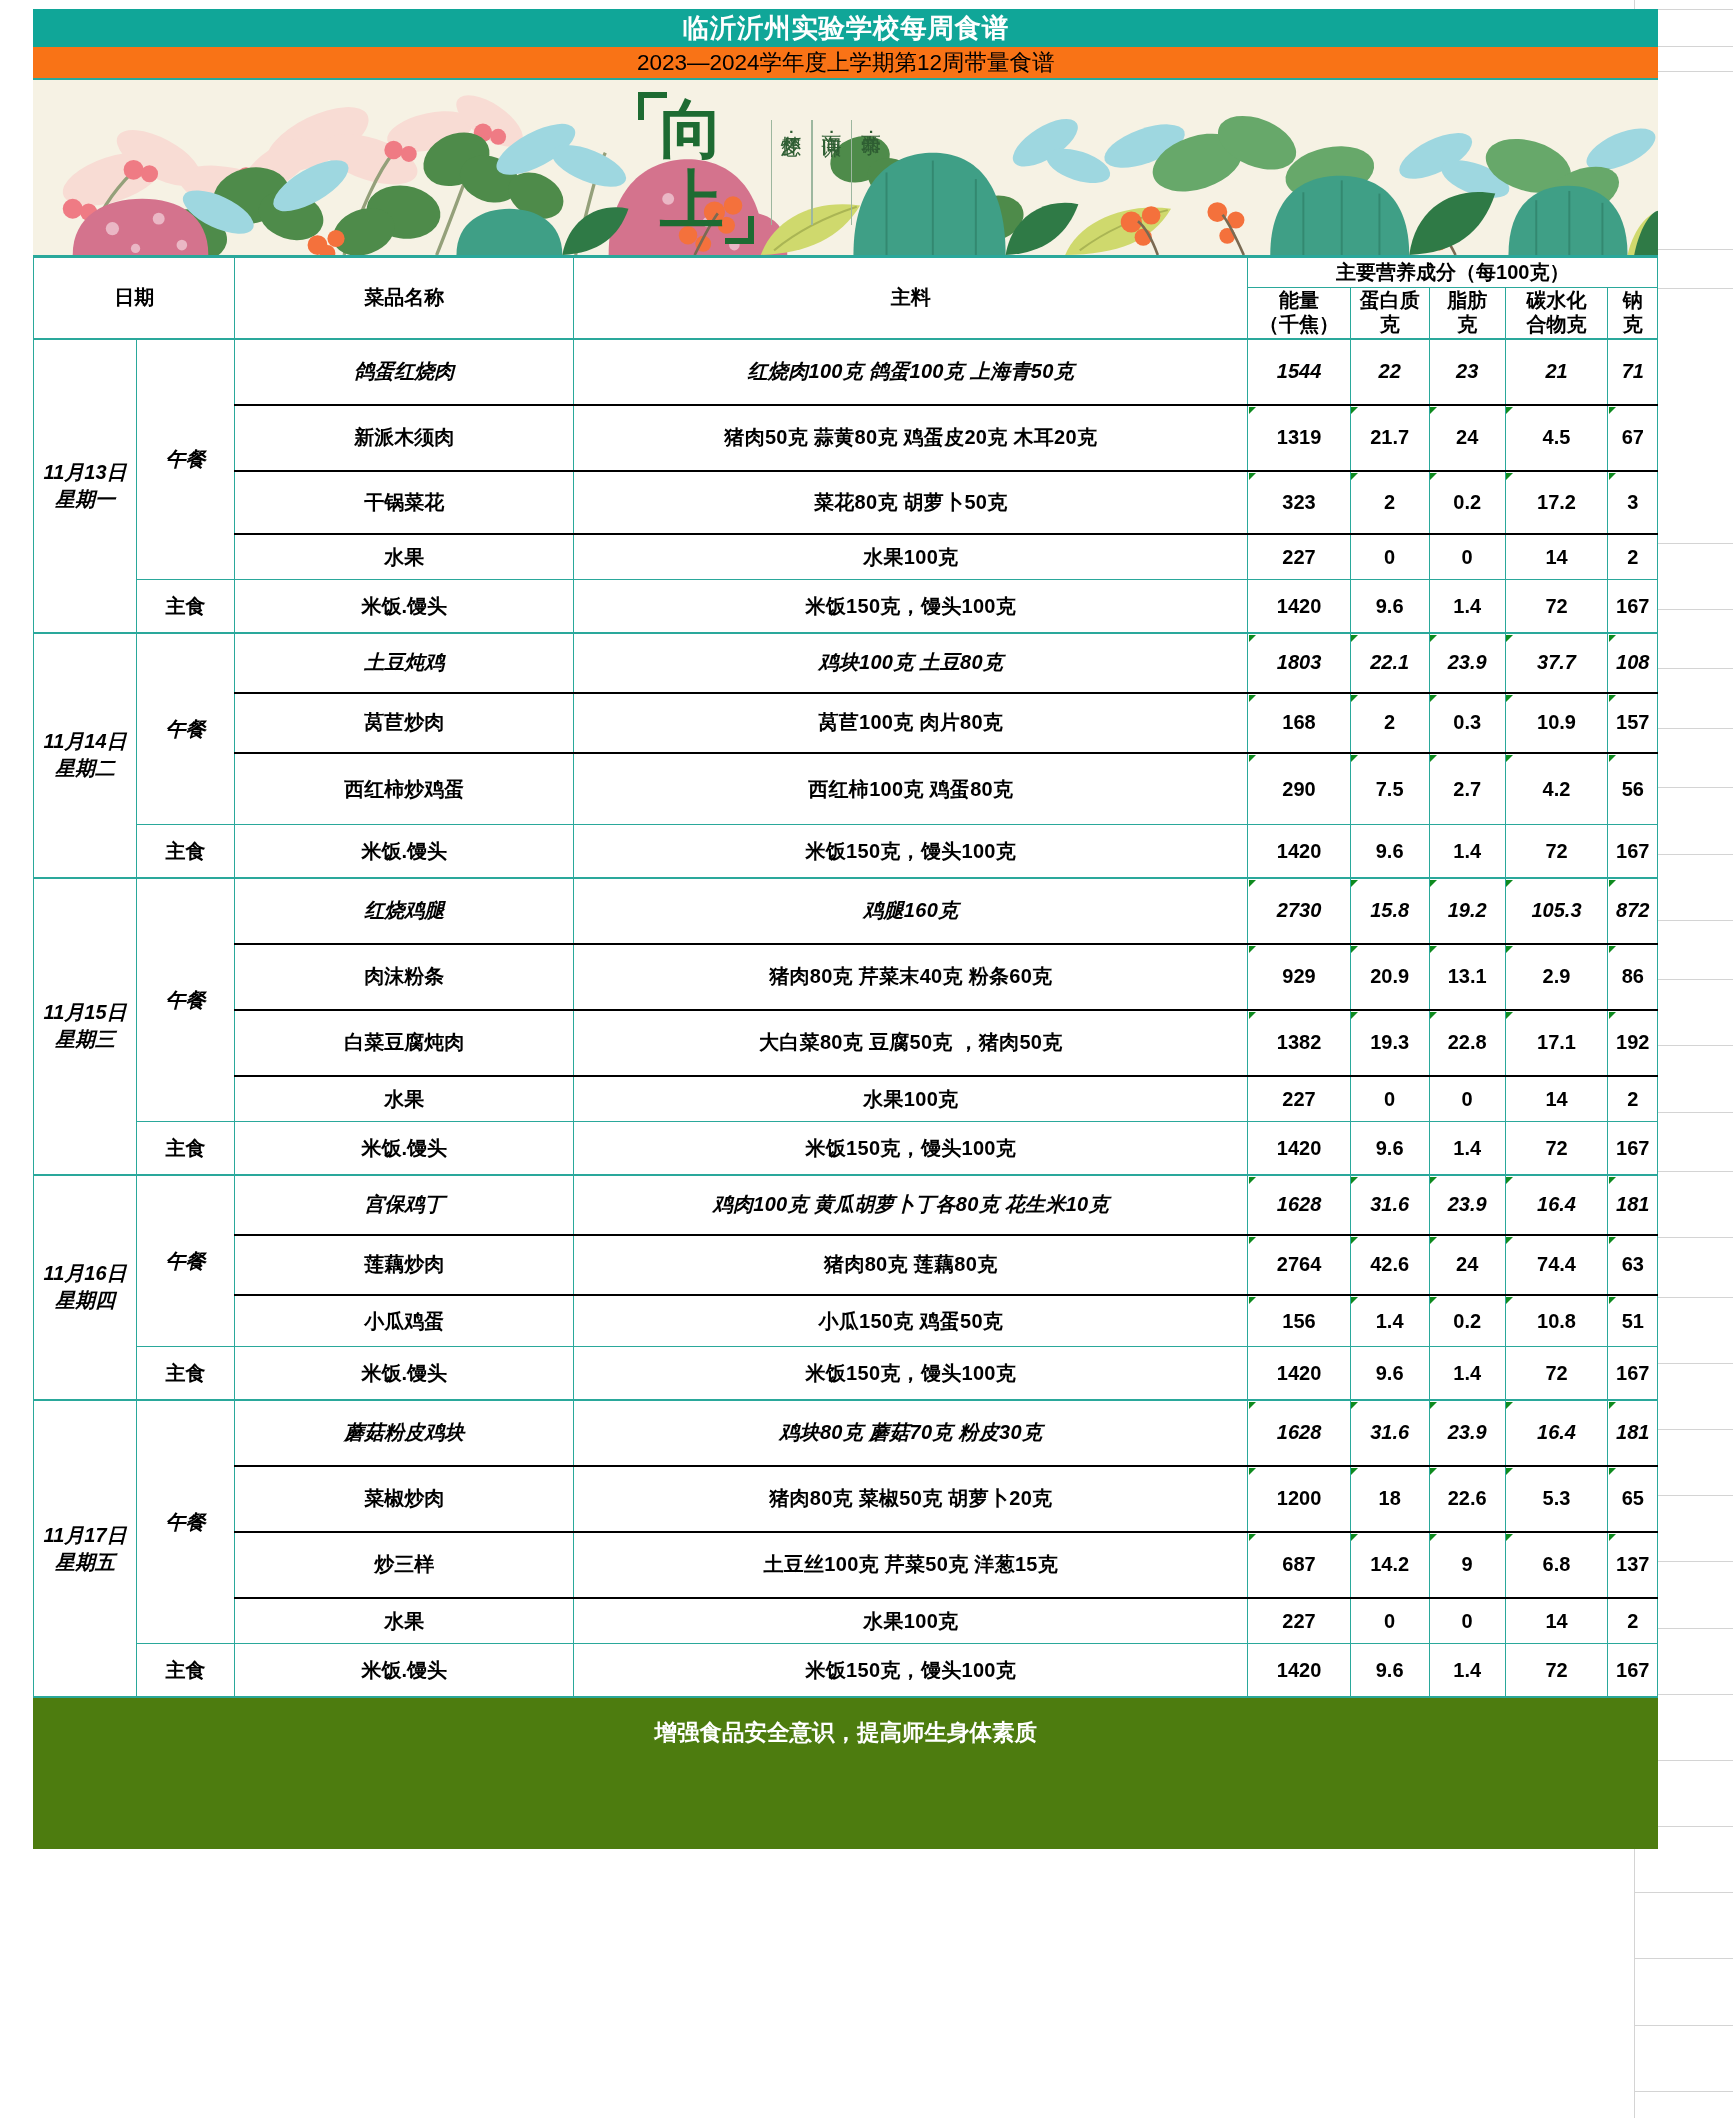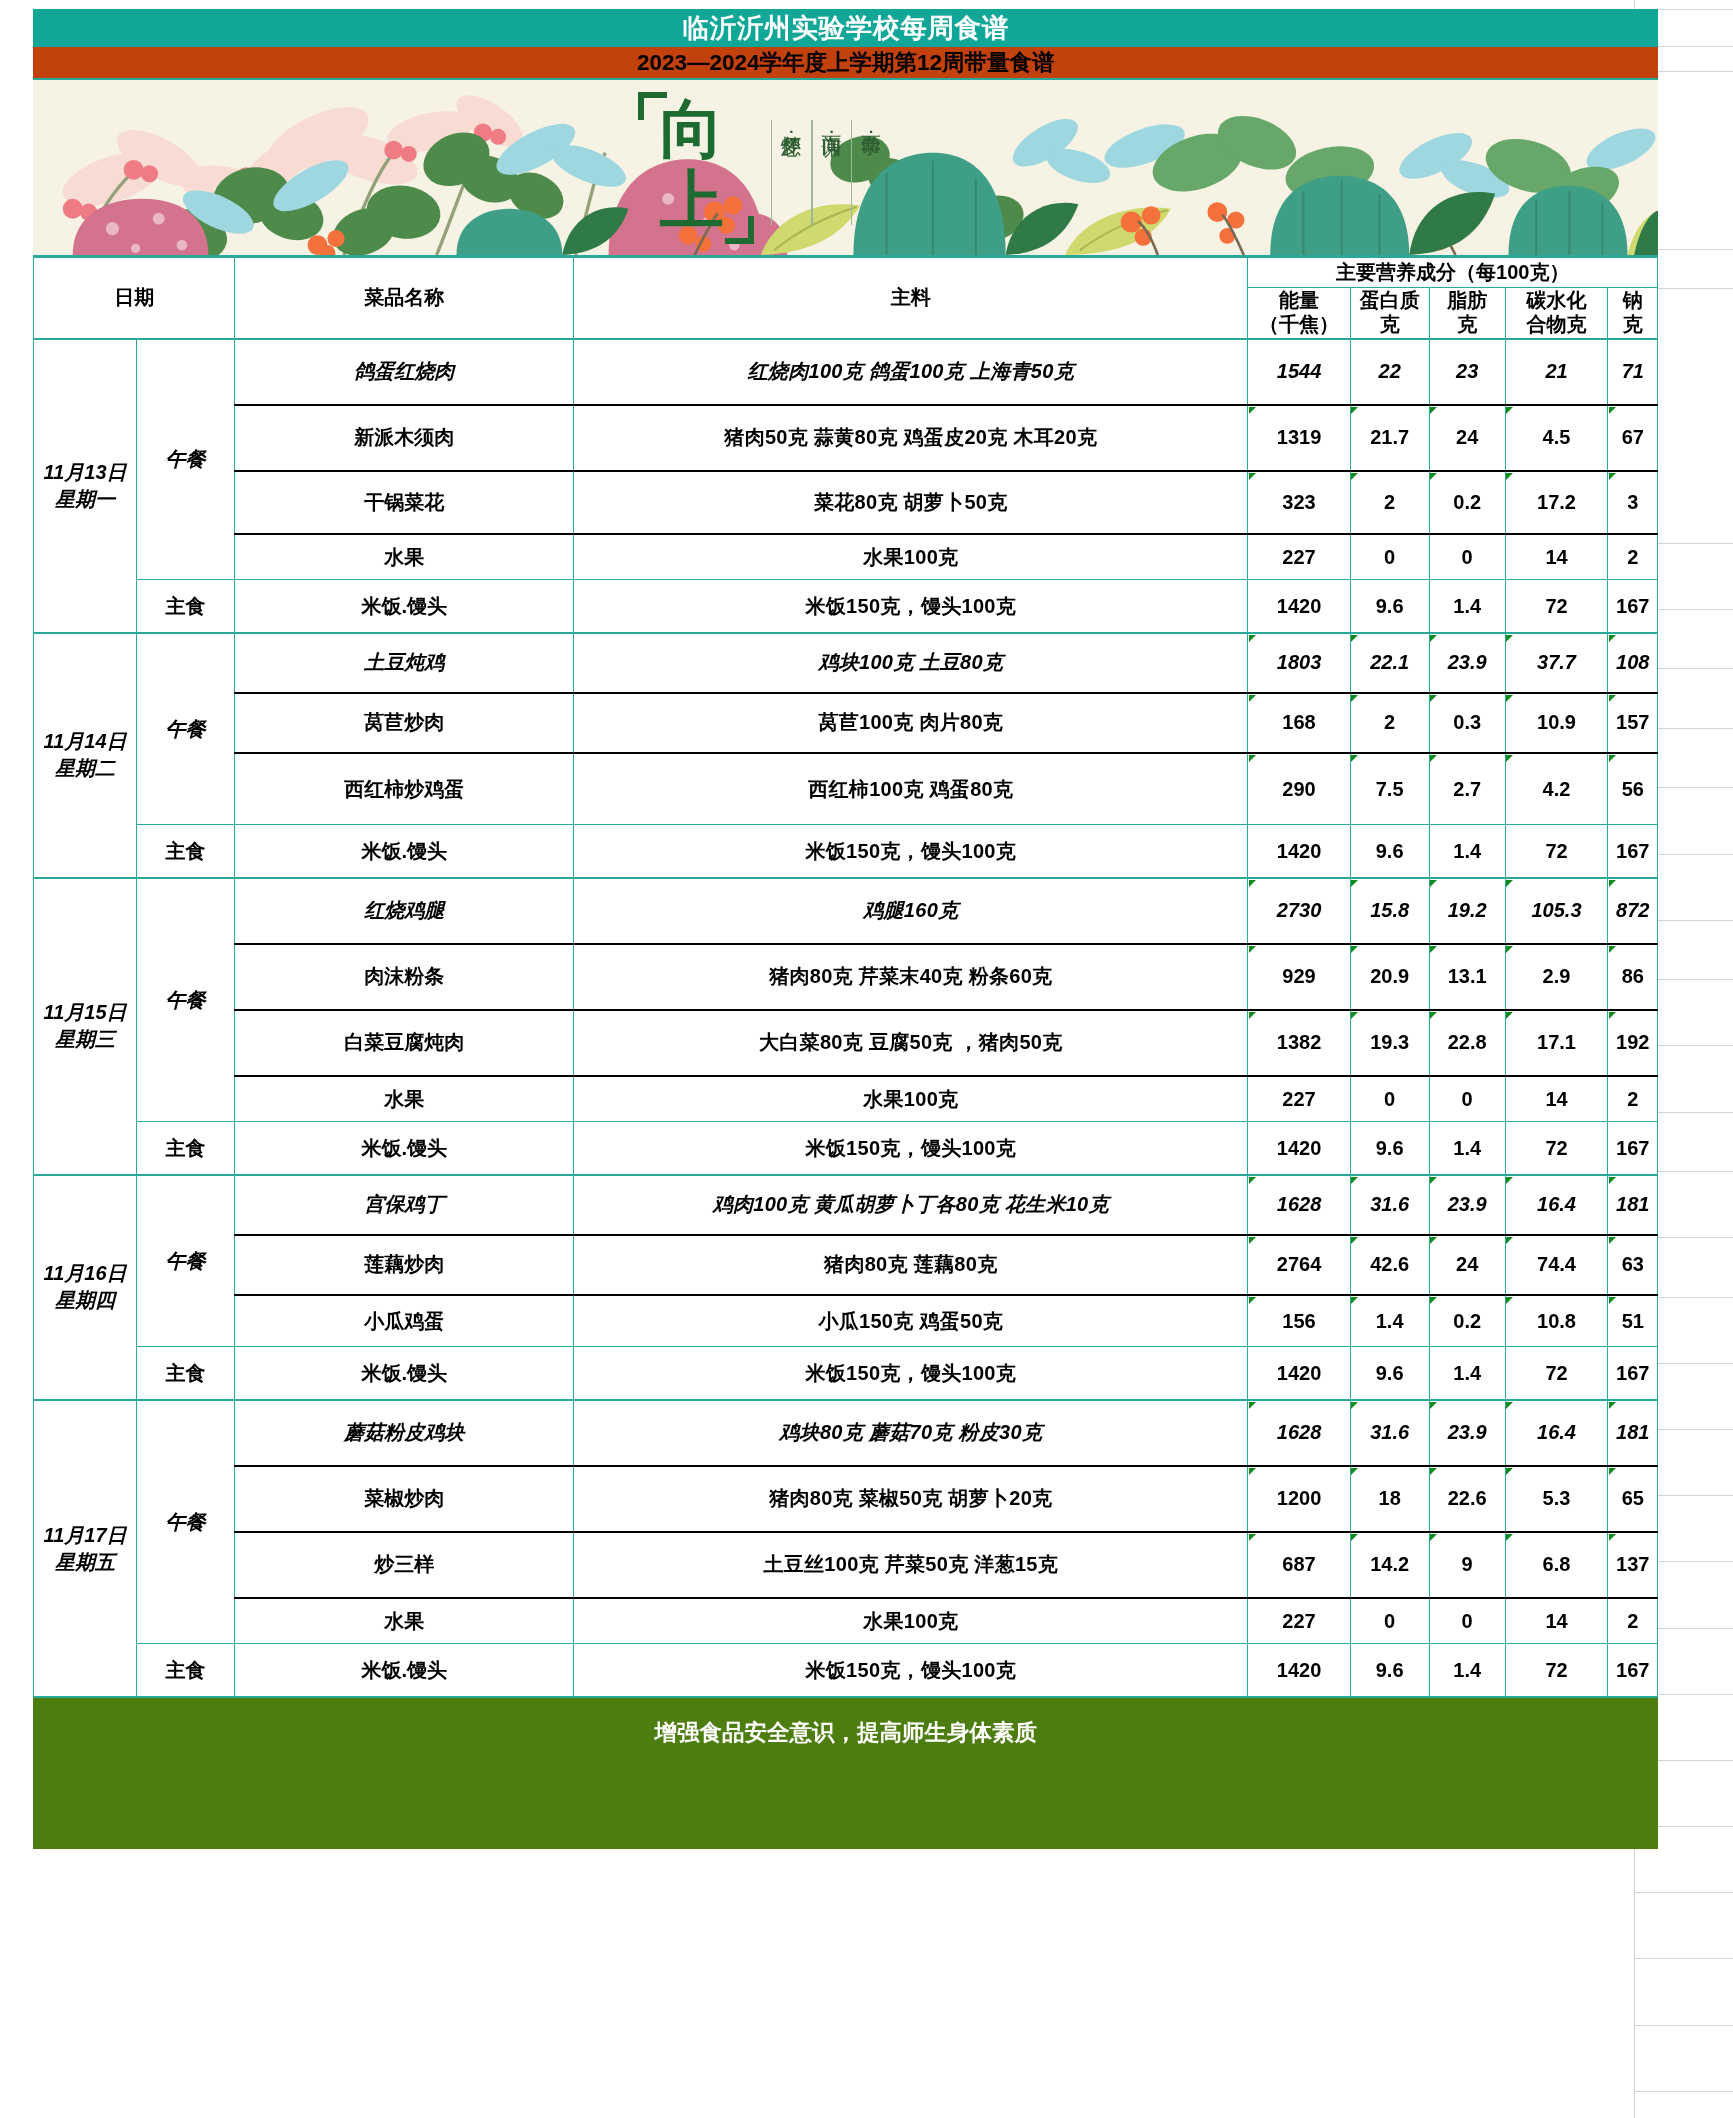--- a/index.html
+++ b/index.html
@@ -21,23 +21,23 @@
 
   
   #doc{position:absolute;left:9.3px;top:8.6px;width:1625px;margin-left:24px;}
 
   .titlebar{
     background:#10a698;color:#ffffff;
     height:38px;line-height:38px;text-align:center;
     font-size:26.5px;font-weight:bold;letter-spacing:0.7px;
   }
   .subbar{
-    background:#c2410c;color:#000000;
+    background:#f97316;color:#000000;
     height:31px;line-height:31px;text-align:center;
-    font-size:22.5px;font-weight:bold;
+    font-size:22.5px;font-weight:normal;
     border-bottom:2px solid #2aa89b;
   }
 
   
   .banner{position:relative;width:1625px;height:175px;overflow:hidden;
           background:#f6f2e4;border-bottom:2px solid #2aa89b;}
   .banner svg{position:absolute;left:0;top:0;width:1625px;height:175px;display:block;}
   .bnr-word{
     position:absolute;left:619px;top:14.6px;
     font-size:64px;line-height:70px;font-weight:bold;color:#1e6b32;

